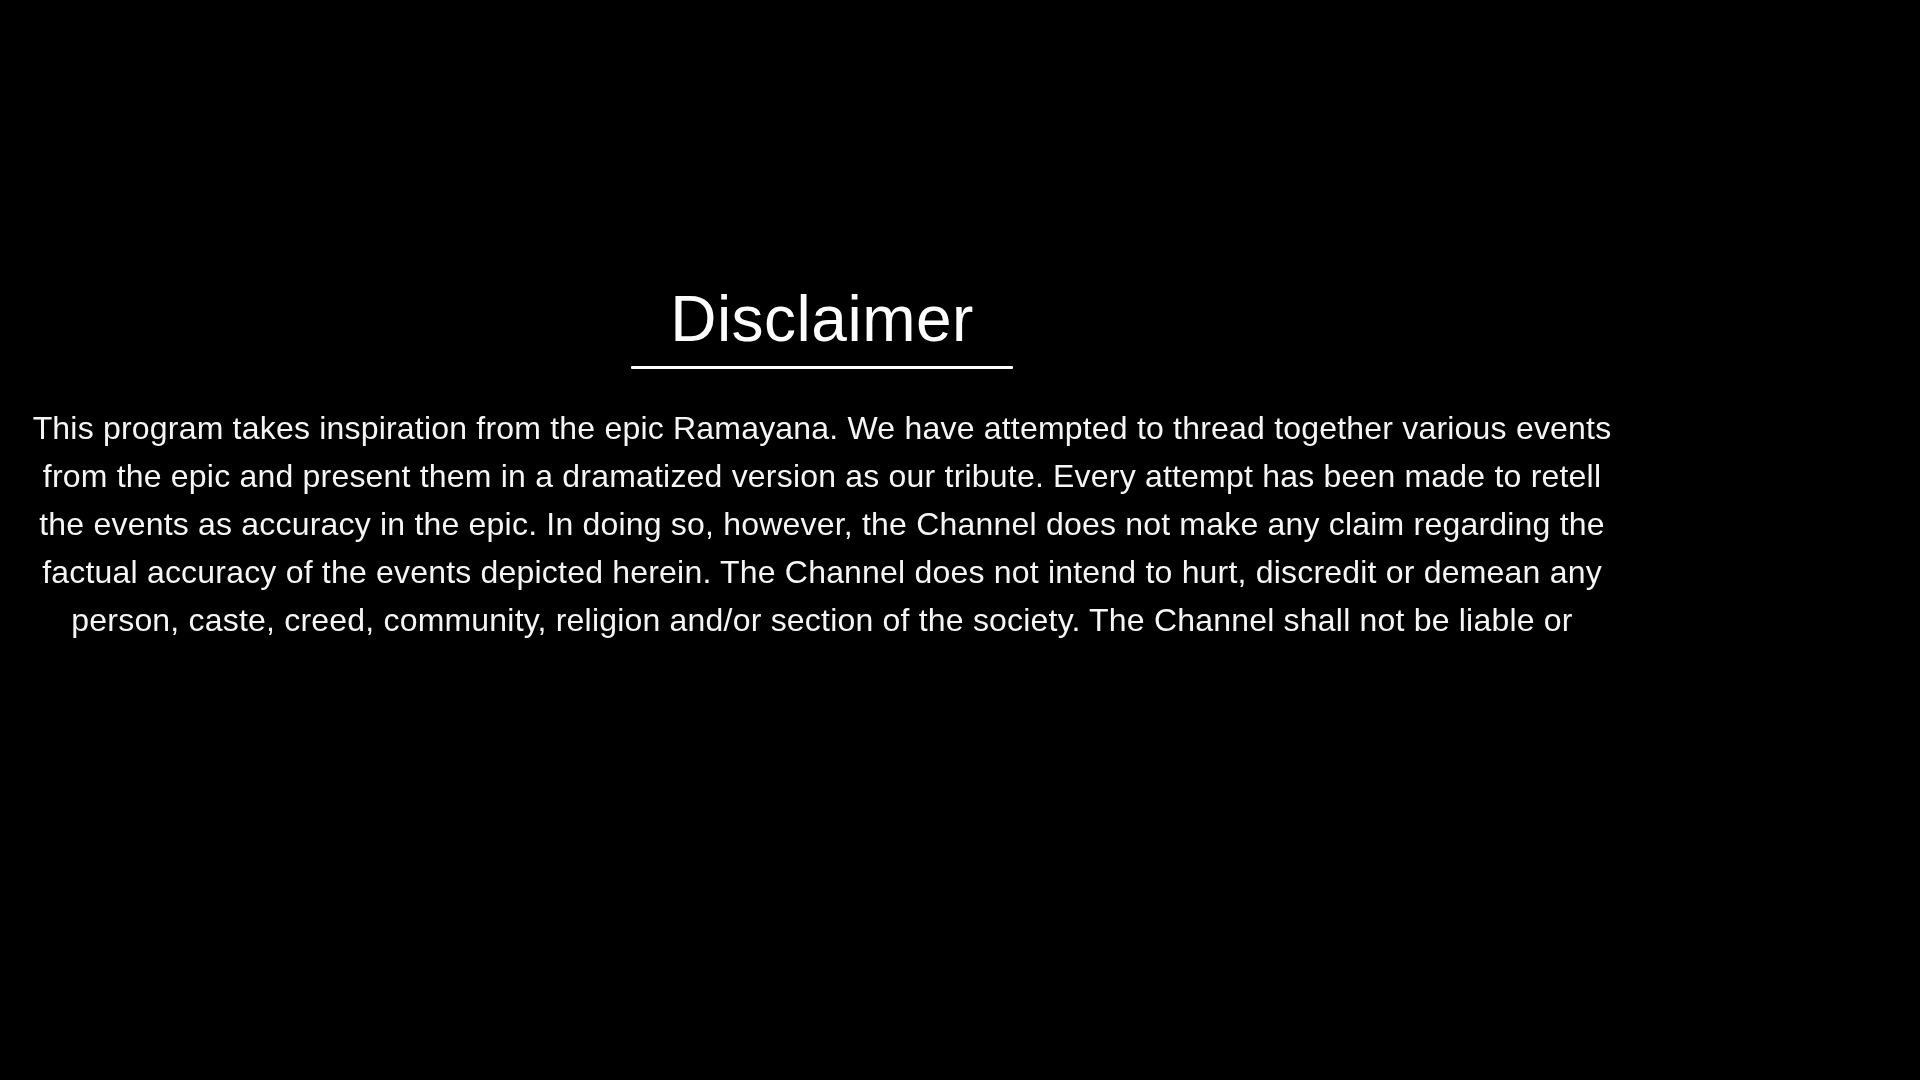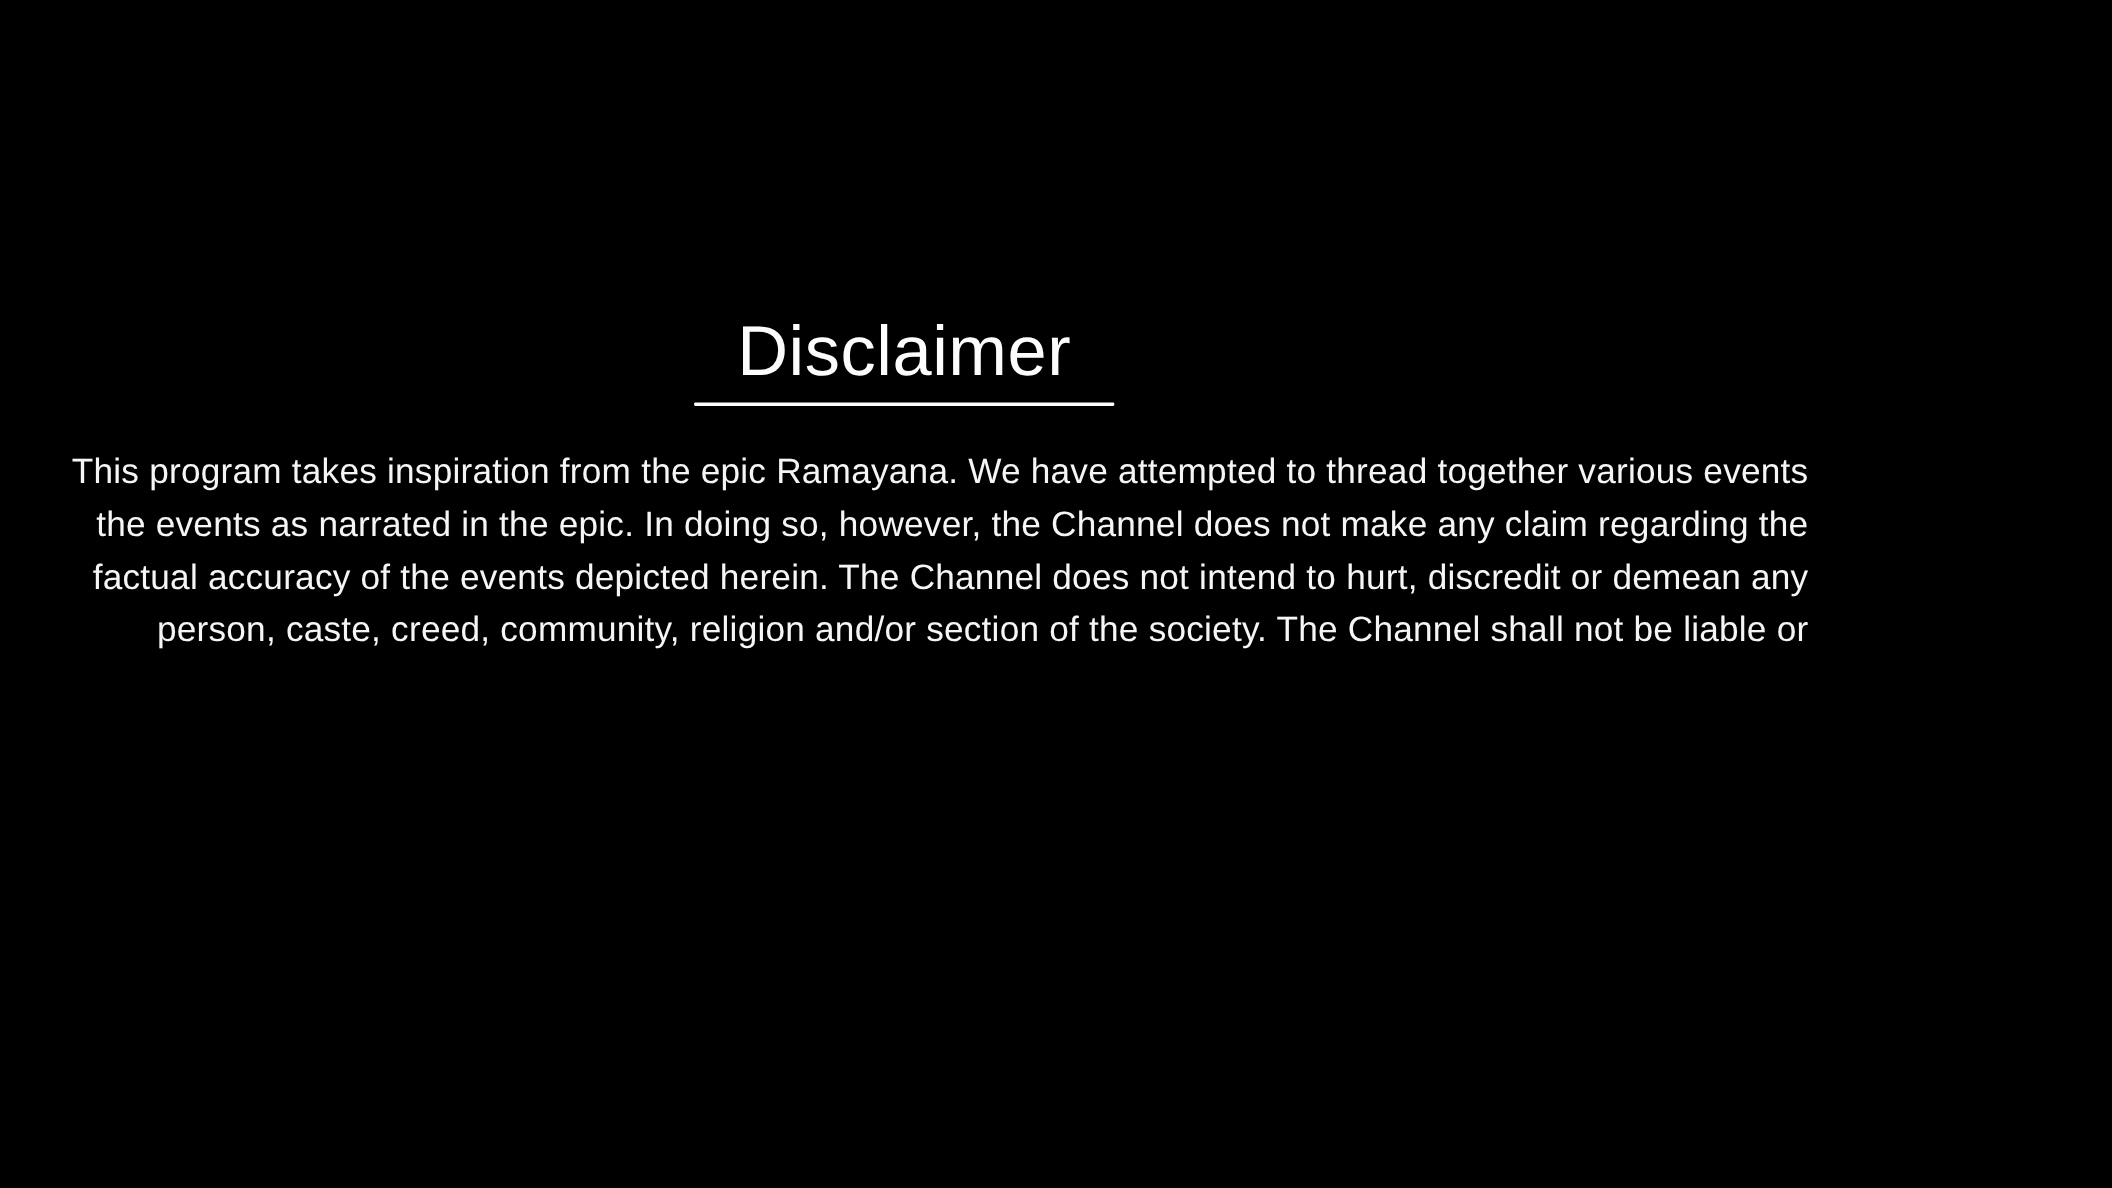--- a/index.html
+++ b/index.html
@@ -44,33 +44,33 @@
     width: 100%;
     text-align: center;
     font-size: 32px;
     line-height: 48px;
     font-weight: 400;
     color: #f5f5f5;
     letter-spacing: 0.2px;
   }
   .disclaimer-line {
     white-space: nowrap;
-    text-align: right;
   }
 </style>
 </head>
 <body>
 
 <div class="screen">
 
   <div class="title-block">
     <h1 class="title">Disclaimer</h1>
     <div class="title-underline"></div>
   </div>
 
   <div class="disclaimer-text">
     <div class="disclaimer-line">This program takes inspiration from the epic Ramayana. We have attempted to thread together various events</div>
-    <div class="disclaimer-line">the events as narrated in the epic. In doing so, however, the Channel does not make any claim regarding the</div>
+    <div class="disclaimer-line">from the epic and present them in a dramatized version as our tribute. Every attempt has been made to retell</div>
+    <div class="disclaimer-line">the events as accuracy in the epic. In doing so, however, the Channel does not make any claim regarding the</div>
     <div class="disclaimer-line">factual accuracy of the events depicted herein. The Channel does not intend to hurt, discredit or demean any</div>
     <div class="disclaimer-line">person, caste, creed, community, religion and/or section of the society. The Channel shall not be liable or</div>
   </div>
 
 </div>
 
 </body></html>

